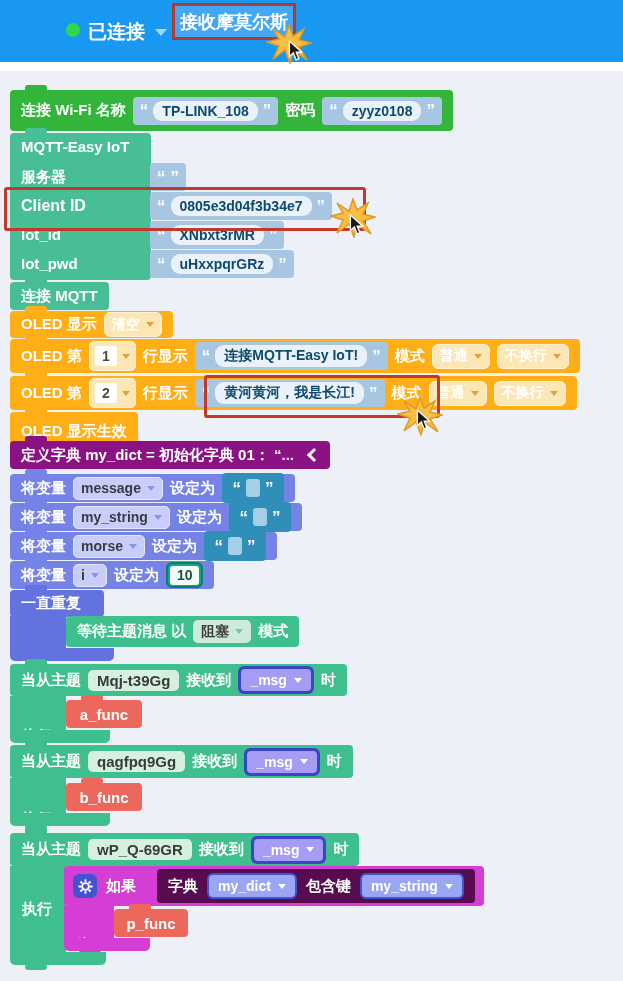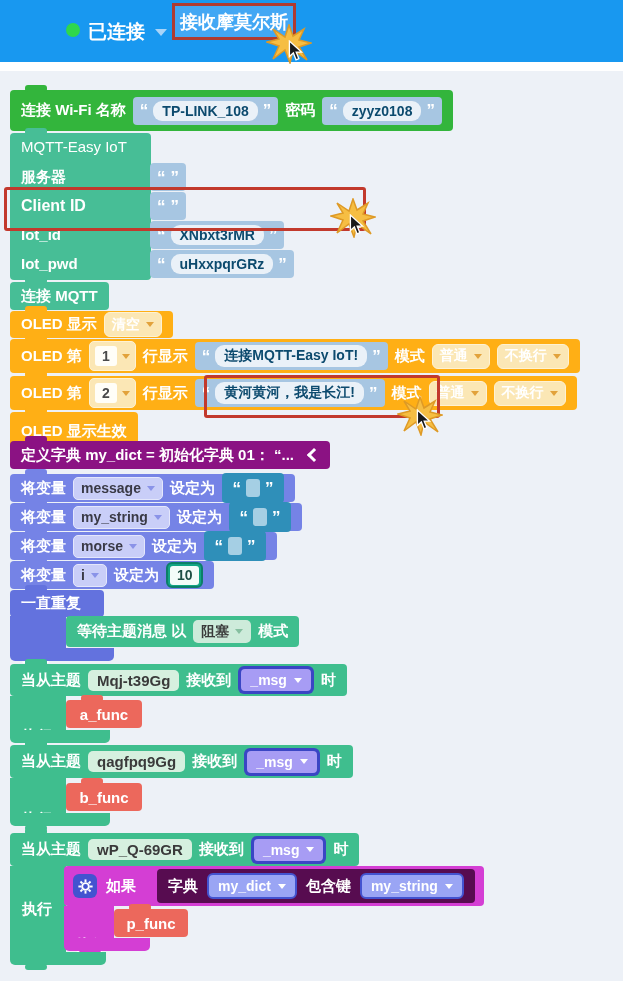--- a/index.html
+++ b/index.html
@@ -102,32 +102,33 @@
   </span>
   <span>密码</span>
   <span class="chip">
     <span class="qt">“</span>
     <span class="fld">zyyz0108</span>
     <span class="qt">”</span>
   </span>
 </div>
 
 <div class="abs c-teal bump" style="left:10px;top:133px;width:141px;height:147px;border-radius:4px;position:absolute;">
-  <span class="abs" style="left:11px;top:5px;color:#fff;font-weight:normal;font-size:15px;white-space:nowrap;">MQTT-Easy IoT</span>
+  <span class="abs" style="left:11px;top:5px;color:#fff;font-weight:bold;font-size:15px;white-space:nowrap;">MQTT-Easy IoT</span>
   <span class="abs" style="left:11px;top:35px;color:#fff;font-weight:bold;font-size:15px;">服务器</span>
   <span class="abs" style="left:11px;top:64px;color:#fff;font-weight:bold;font-size:16px;">Client ID</span>
   <span class="abs" style="left:11px;top:93px;color:#fff;font-weight:bold;font-size:15px;">Iot_id</span>
   <span class="abs" style="left:11px;top:122px;color:#fff;font-weight:bold;font-size:15px;">Iot_pwd</span>
 </div>
 <span class="abs chip" style="left:150px;top:163px;">
   <span class="qt">“</span>
   <span class="qt">”</span>
 </span>
 <span class="abs chip" style="left:150px;top:192px;">
   <span class="qt">“</span>
+  <span class="fld">0805e3d04f3b34e7</span>
   <span class="qt">”</span>
 </span>
 <span class="abs chip" style="left:150px;top:221px;">
   <span class="qt">“</span>
   <span class="fld">XNbxt3rMR</span>
   <span class="qt">”</span>
 </span>
 <span class="abs chip" style="left:150px;top:250px;">
   <span class="qt">“</span>
   <span class="fld">uHxxpqrGRz</span>

